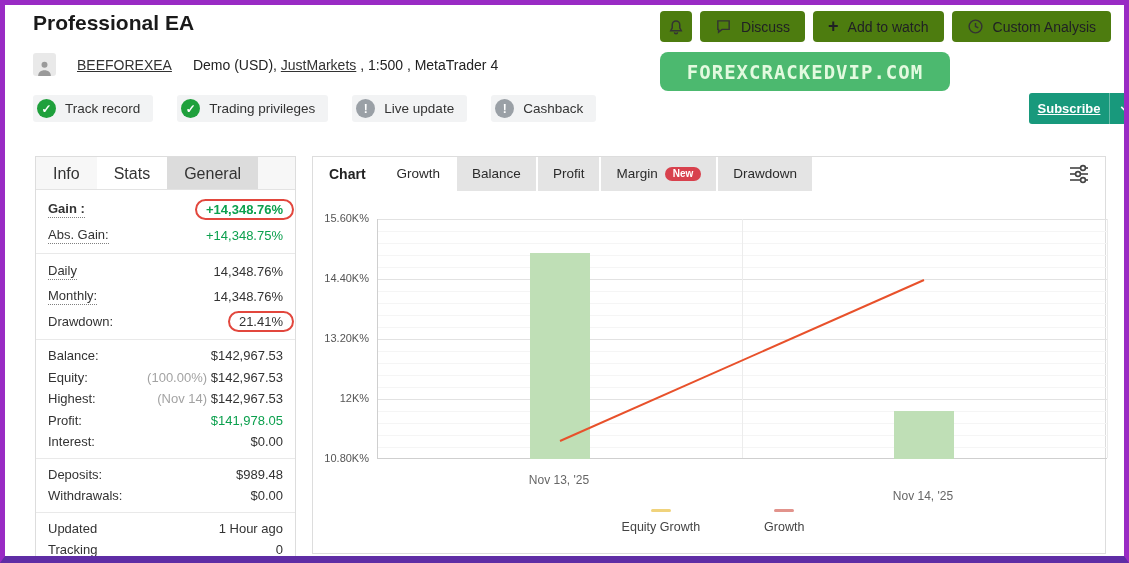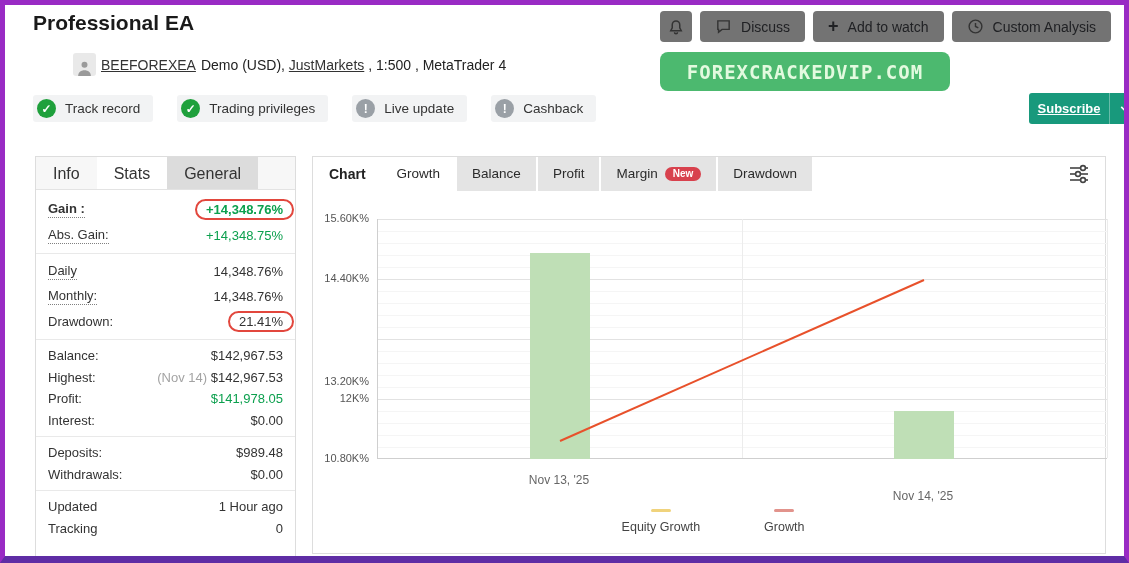--- a/index.html
+++ b/index.html
@@ -6,33 +6,33 @@
   body { font-family: "Liberation Sans", sans-serif; background: #fff; }
   #frame {
     position: relative; width: 1129px; height: 563px; overflow: hidden;
     background: #fff;
     border: 5px solid #992bc4; border-bottom: 7px solid #5f2da5;
   }
   
   .page-title { position: absolute; left: 28px; top: 6px; font-size: 21px; font-weight: bold; color: #1a1a1a; }
   .top-actions { position: absolute; right: 13px; top: 6px; display: flex; gap: 8px; }
   .tbtn {
-    display: flex; align-items: center; gap: 9px; background: #737373; border: none;
+    display: flex; align-items: center; gap: 9px; background: #4d7c0f; border: none;
     border-radius: 4px; height: 31px; padding: 0 15px; font-size: 14px; color: #202124;
     font-family: inherit; cursor: pointer; white-space: nowrap;
   }
   .bell-btn { width: 32px; padding: 0; justify-content: center; }
   .plus-glyph { font-size: 18px; font-weight: bold; line-height: 1; margin-top: -2px; }
   .banner {
     position: absolute; left: 655px; top: 47px; width: 290px; height: 39px;
     background: #4cb96f; border-radius: 8px; display: flex; align-items: center; justify-content: center;
     font-family: "DejaVu Sans Mono", monospace; font-weight: bold; font-size: 19px;
     color: #e3fadf; letter-spacing: 1px;
   }
-  .account-row { position: absolute; left: 28px; top: 48px; display: flex; align-items: center; gap: 5px; font-size: 14px; color: #222; margin-left: 40px; }
+  .account-row { position: absolute; left: 28px; top: 48px; display: flex; align-items: center; gap: 21px; font-size: 14px; color: #222; }
   .avatar { width: 23px; height: 23px; background: #e9e9e9; border-radius: 3px; display: flex; align-items: flex-end; justify-content: center; overflow: hidden; }
   .acct-link { color: #333; text-decoration: underline; cursor: pointer; }
   .badges-row { position: absolute; left: 28px; top: 90px; display: flex; gap: 24px; }
   .badge { display: flex; align-items: center; gap: 9px; background: #f2f3f4; border-radius: 3px; height: 27px; padding: 0 13px 0 4px; font-size: 13.5px; color: #333; }
   .bicon { width: 19px; height: 19px; border-radius: 50%; color: #fff; font-size: 12px; font-weight: bold; display: flex; align-items: center; justify-content: center; }
   .bicon.ok { background: #1fa03c; }
   .bicon.warn { background: #9aa0a6; }
   .subscribe-btn {
     position: absolute; left: 1024px; top: 88px; width: 110px; height: 31px;
     background: #18997c; border-radius: 3px; display: flex; align-items: center; color: #fff; cursor: pointer; text-decoration: underline;
@@ -191,20 +191,24 @@
       <div class="row g2">
         <span>Drawdown:</span>
         <span class="oval"><span>21.41%</span></span>
       </div>
       <div class="sep"></div>
       <div class="row g3">
         <span>Balance:</span>
           <span>$142,967.53</span>
       </div>
       <div class="row g3">
+        <span>Equity:</span>
+        <span class="vwrap"><span class="gray">(100.00%)</span> <span>$142,967.53</span></span>
+      </div>
+      <div class="row g3">
         <span>Highest:</span>
         <span class="vwrap"><span class="gray">(Nov 14)</span> <span>$142,967.53</span></span>
       </div>
       <div class="row g3">
         <span>Profit:</span>
           <span class="val-green">$141,978.05</span>
       </div>
       <div class="row g3">
         <span>Interest:</span>
           <span>$0.00</span>
@@ -249,21 +253,21 @@
           <line x1="3" y1="12" x2="21" y2="12"></line>
             <circle cx="11" cy="12" r="2.4" fill="#fff"></circle>
           <line x1="3" y1="18" x2="21" y2="18"></line>
             <circle cx="16" cy="18" r="2.4" fill="#fff"></circle>
         </svg>
       </div>
     </div>
     <div id="yticks" style="position: absolute; left: 0px; top: 0px;">
         <div class="ytick" style="position: absolute; left: 0px; width: 56px; top: 55px;">15.60K%</div>
         <div class="ytick" style="position: absolute; left: 0px; width: 56px; top: 115px;">14.40K%</div>
-        <div class="ytick" style="position: absolute; left: 0px; width: 56px; top: 175px; margin-top: 43px;">13.20K%</div>
+        <div class="ytick" style="position: absolute; left: 0px; width: 56px; top: 175px;">13.20K%</div>
         <div class="ytick" style="position: absolute; left: 0px; width: 56px; top: 235px;">12K%</div>
         <div class="ytick" style="position: absolute; left: 0px; width: 56px; top: 295px;">10.80K%</div>
       </div>
     <div id="chart-body">
         <div class="gline" style="top: 0px; background: rgb(226, 226, 226);"></div>
         <div class="gline" style="top: 12px; background: rgb(245, 245, 245);"></div>
         <div class="gline" style="top: 24px; background: rgb(245, 245, 245);"></div>
         <div class="gline" style="top: 36px; background: rgb(245, 245, 245);"></div>
         <div class="gline" style="top: 48px; background: rgb(245, 245, 245);"></div>
         <div class="gline" style="top: 60px; background: rgb(226, 226, 226);"></div>

